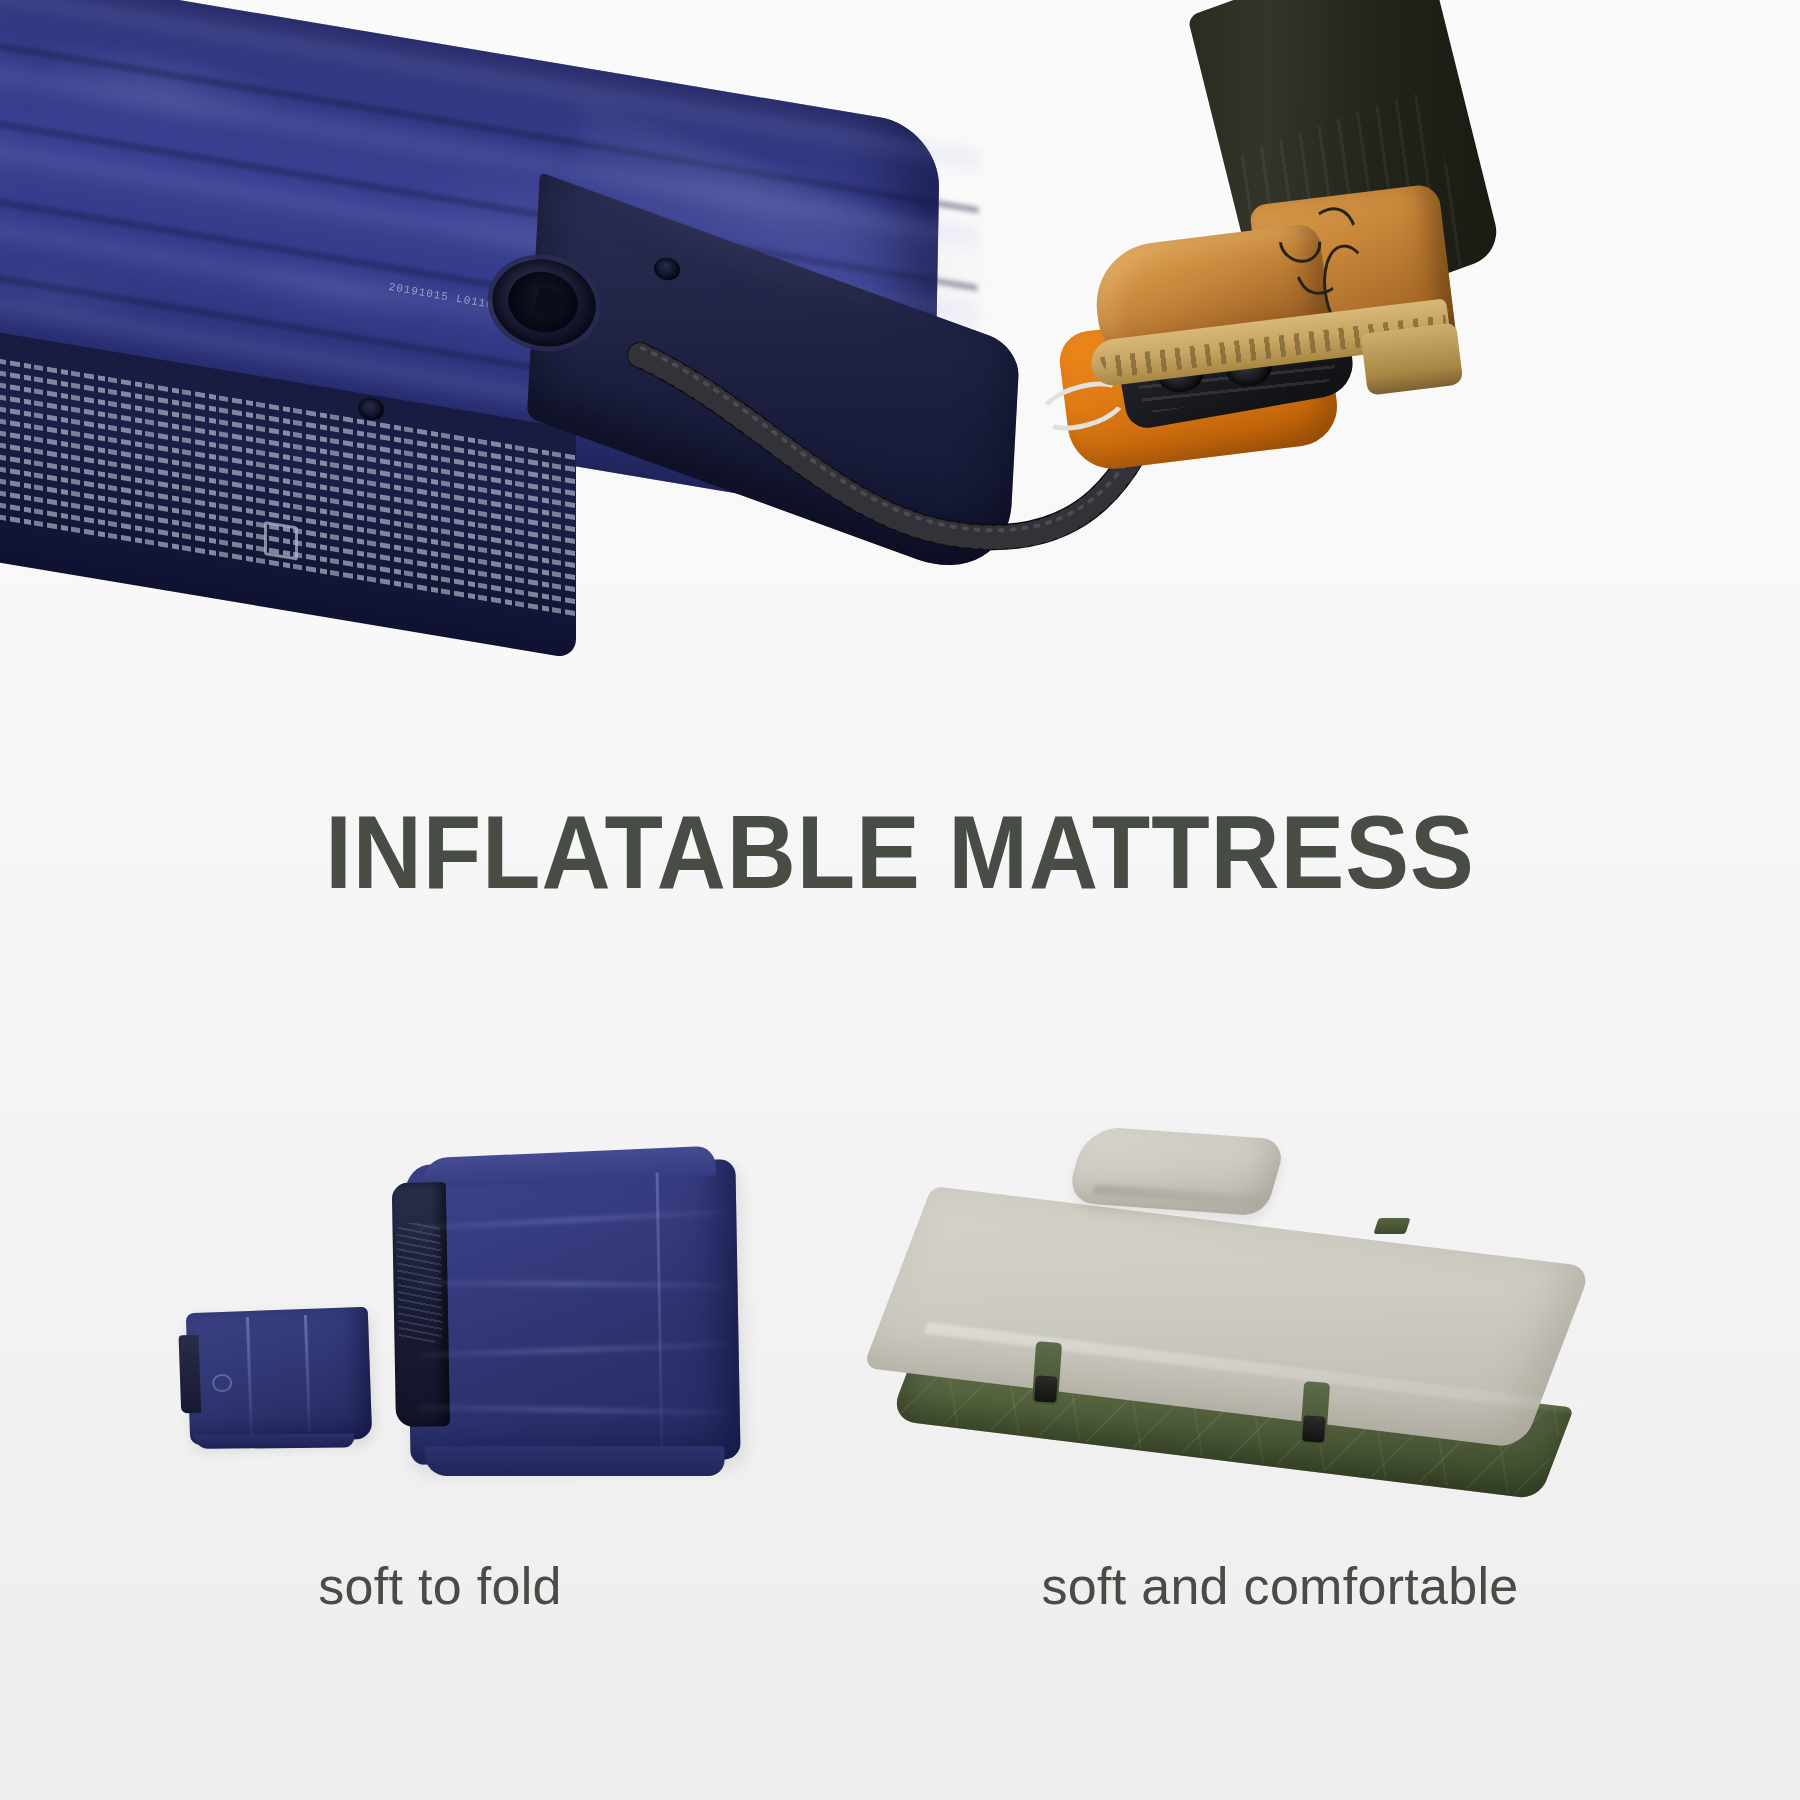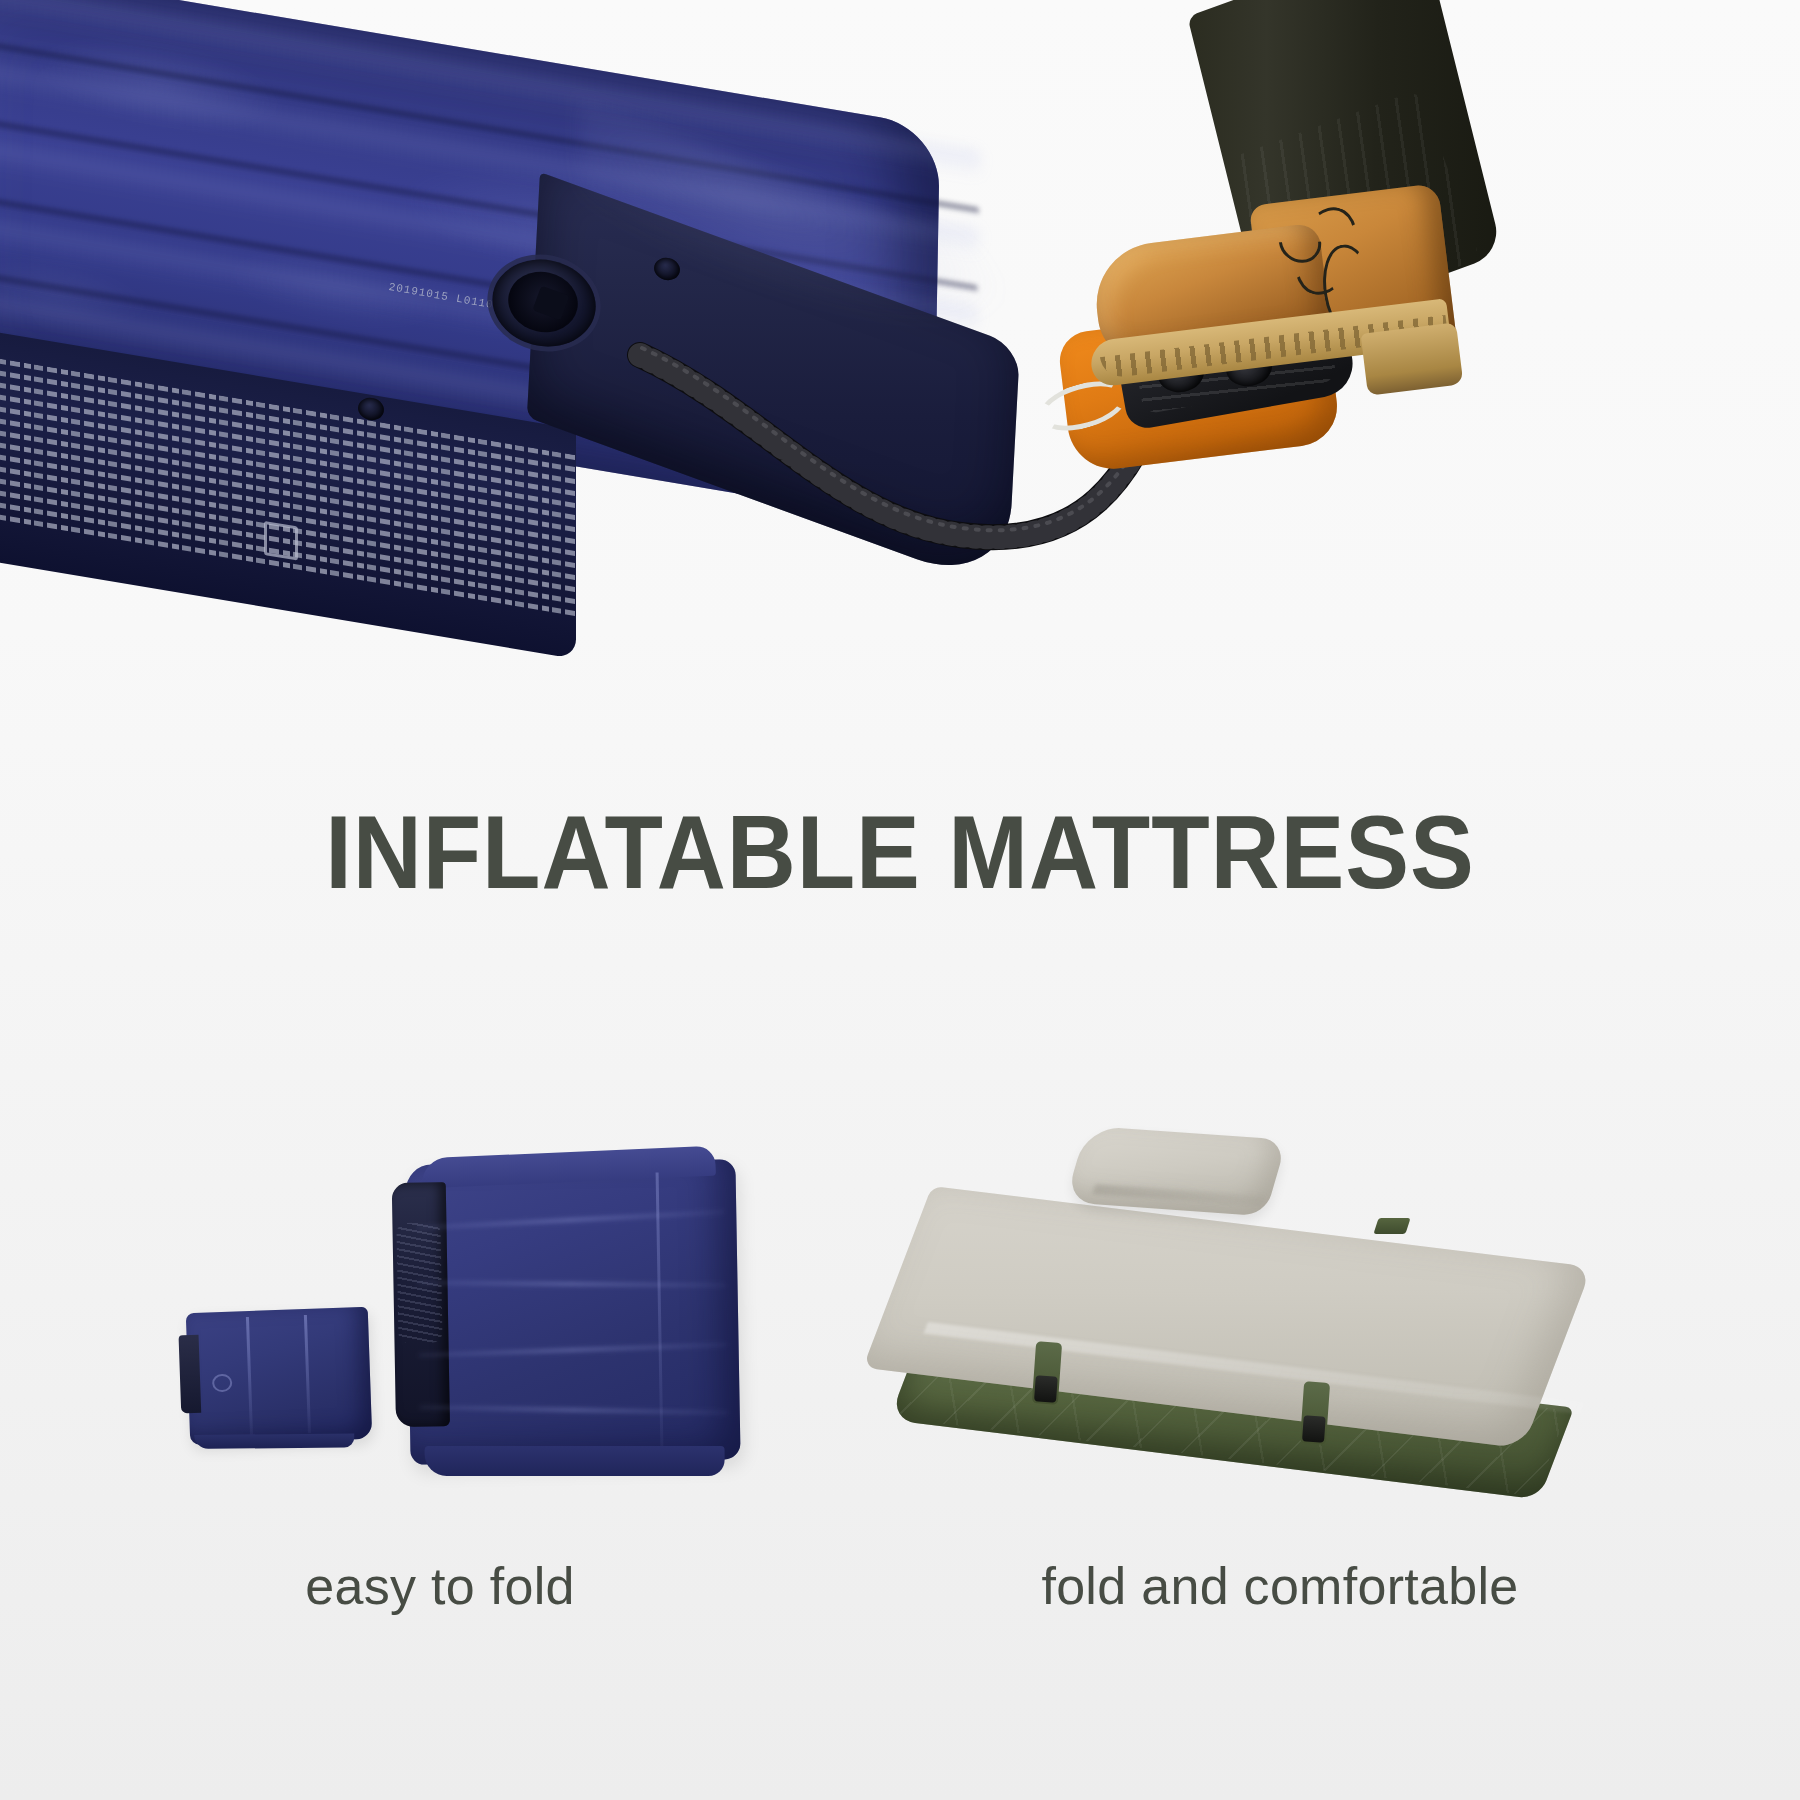--- a/index.html
+++ b/index.html
@@ -441,36 +441,36 @@
         <div class="gather"></div>
         <div class="gather-tex"></div>
         <div class="crease c1"></div>
         <div class="crease c2"></div>
         <div class="crease c3"></div>
         <div class="crease c4"></div>
         <div class="vfold"></div>
         <div class="botfold"></div>
       </div>
 
-      <div class="cap">easy to fold</div>
+      <div class="cap">soft to fold</div>
     </div>
 
     <div class="feat right">
       <div class="mat2">
         <div class="mat2-side"></div>
         <div class="mat2-quilt"></div>
         <div class="mat2-surface"></div>
         <div class="mat2-edge"></div>
         <div class="strap s1">
           <div class="buckle"></div>
         </div>
         <div class="strap s2">
           <div class="buckle"></div>
         </div>
         <div class="tab2"></div>
         <div class="pillow"></div>
         <div class="pillow-fold"></div>
       </div>
 
-      <div class="cap">fold and comfortable</div>
+      <div class="cap">soft and comfortable</div>
     </div>
   </div>
 </div>
 
 </body></html>

